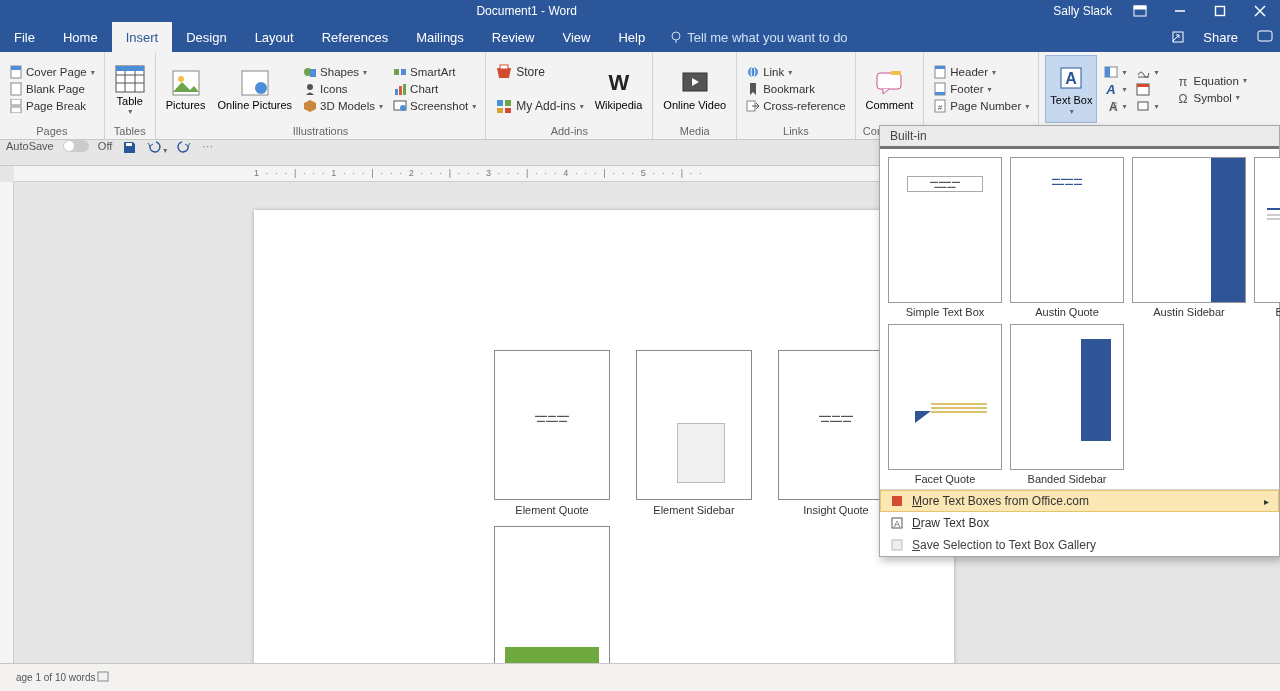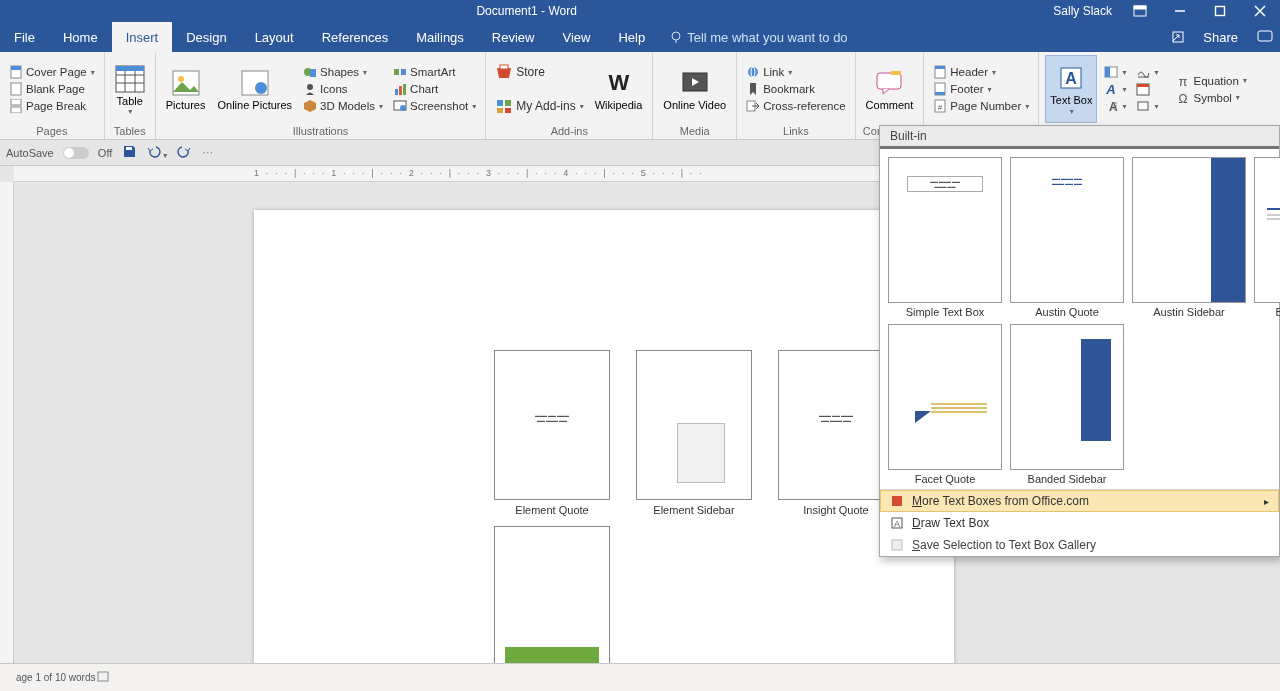--- a/index.html
+++ b/index.html
@@ -30,21 +30,21 @@
 .stack { display: flex; flex-direction: column; gap: 1px; justify-content: center; }
 .rbtn { display: flex; align-items: center; gap: 3px; font-size: 12px; color: #333; padding: 1px 3px; white-space: nowrap; cursor: pointer; }
 .rbtn.small { font-size: 11.5px; }
 .rbtn svg { flex-shrink: 0; }
 .bigbtn { display: flex; flex-direction: column; align-items: center; justify-content: center; padding: 2px 4px; font-size: 11px; cursor: pointer; }
 .bigbtn .ico { height: 32px; display: flex; align-items: center; justify-content: center; }
 .caret { font-size: 8px; margin-left: 1px; color: #666; }
 .textbox-active { background: #c5d8ef; border: 1px solid #9bb7dc; }
 
 
-.qat { height: 26px; background: #e6e6e6; border-bottom: 1px solid #c8c8c8; display: flex; align-items: center; padding: 0 6px; gap: 10px; font-size: 11px; color: #555; }
+.qat { height: 26px; background: #e6e6e6; border-bottom: 1px solid #c8c8c8; display: flex; align-items: flex-start; padding: 0 6px; gap: 10px; font-size: 11px; color: #555; }
 .qat .toggle { display: inline-flex; align-items: center; gap: 3px; }
 .pill { width: 26px; height: 12px; border-radius: 7px; background: #ccc; position: relative; }
 .pill::after { content: ""; position: absolute; width: 10px; height: 10px; background: #fff; border-radius: 50%; top: 1px; left: 1px; }
 
 
 .docarea { position: absolute; top: 166px; left: 0; right: 0; bottom: 12px; background: #e6e6e6; }
 .rulerV { position: absolute; left: 0; top: 16px; bottom: 0; width: 14px; background: #f5f5f5; border-right: 1px solid #ccc; }
 .rulerH { position: absolute; top: 0; left: 14px; right: 0; height: 16px; background: #f5f5f5; border-bottom: 1px solid #ccc; font-size: 9px; }
 .rulerH .marks { position: absolute; left: 240px; top: 2px; color: #777; letter-spacing: 2px; }
 .page { position: absolute; left: 254px; top: 44px; width: 700px; height: 900px; background: #fff; box-shadow: 0 0 4px rgba(0,0,0,.25); }

